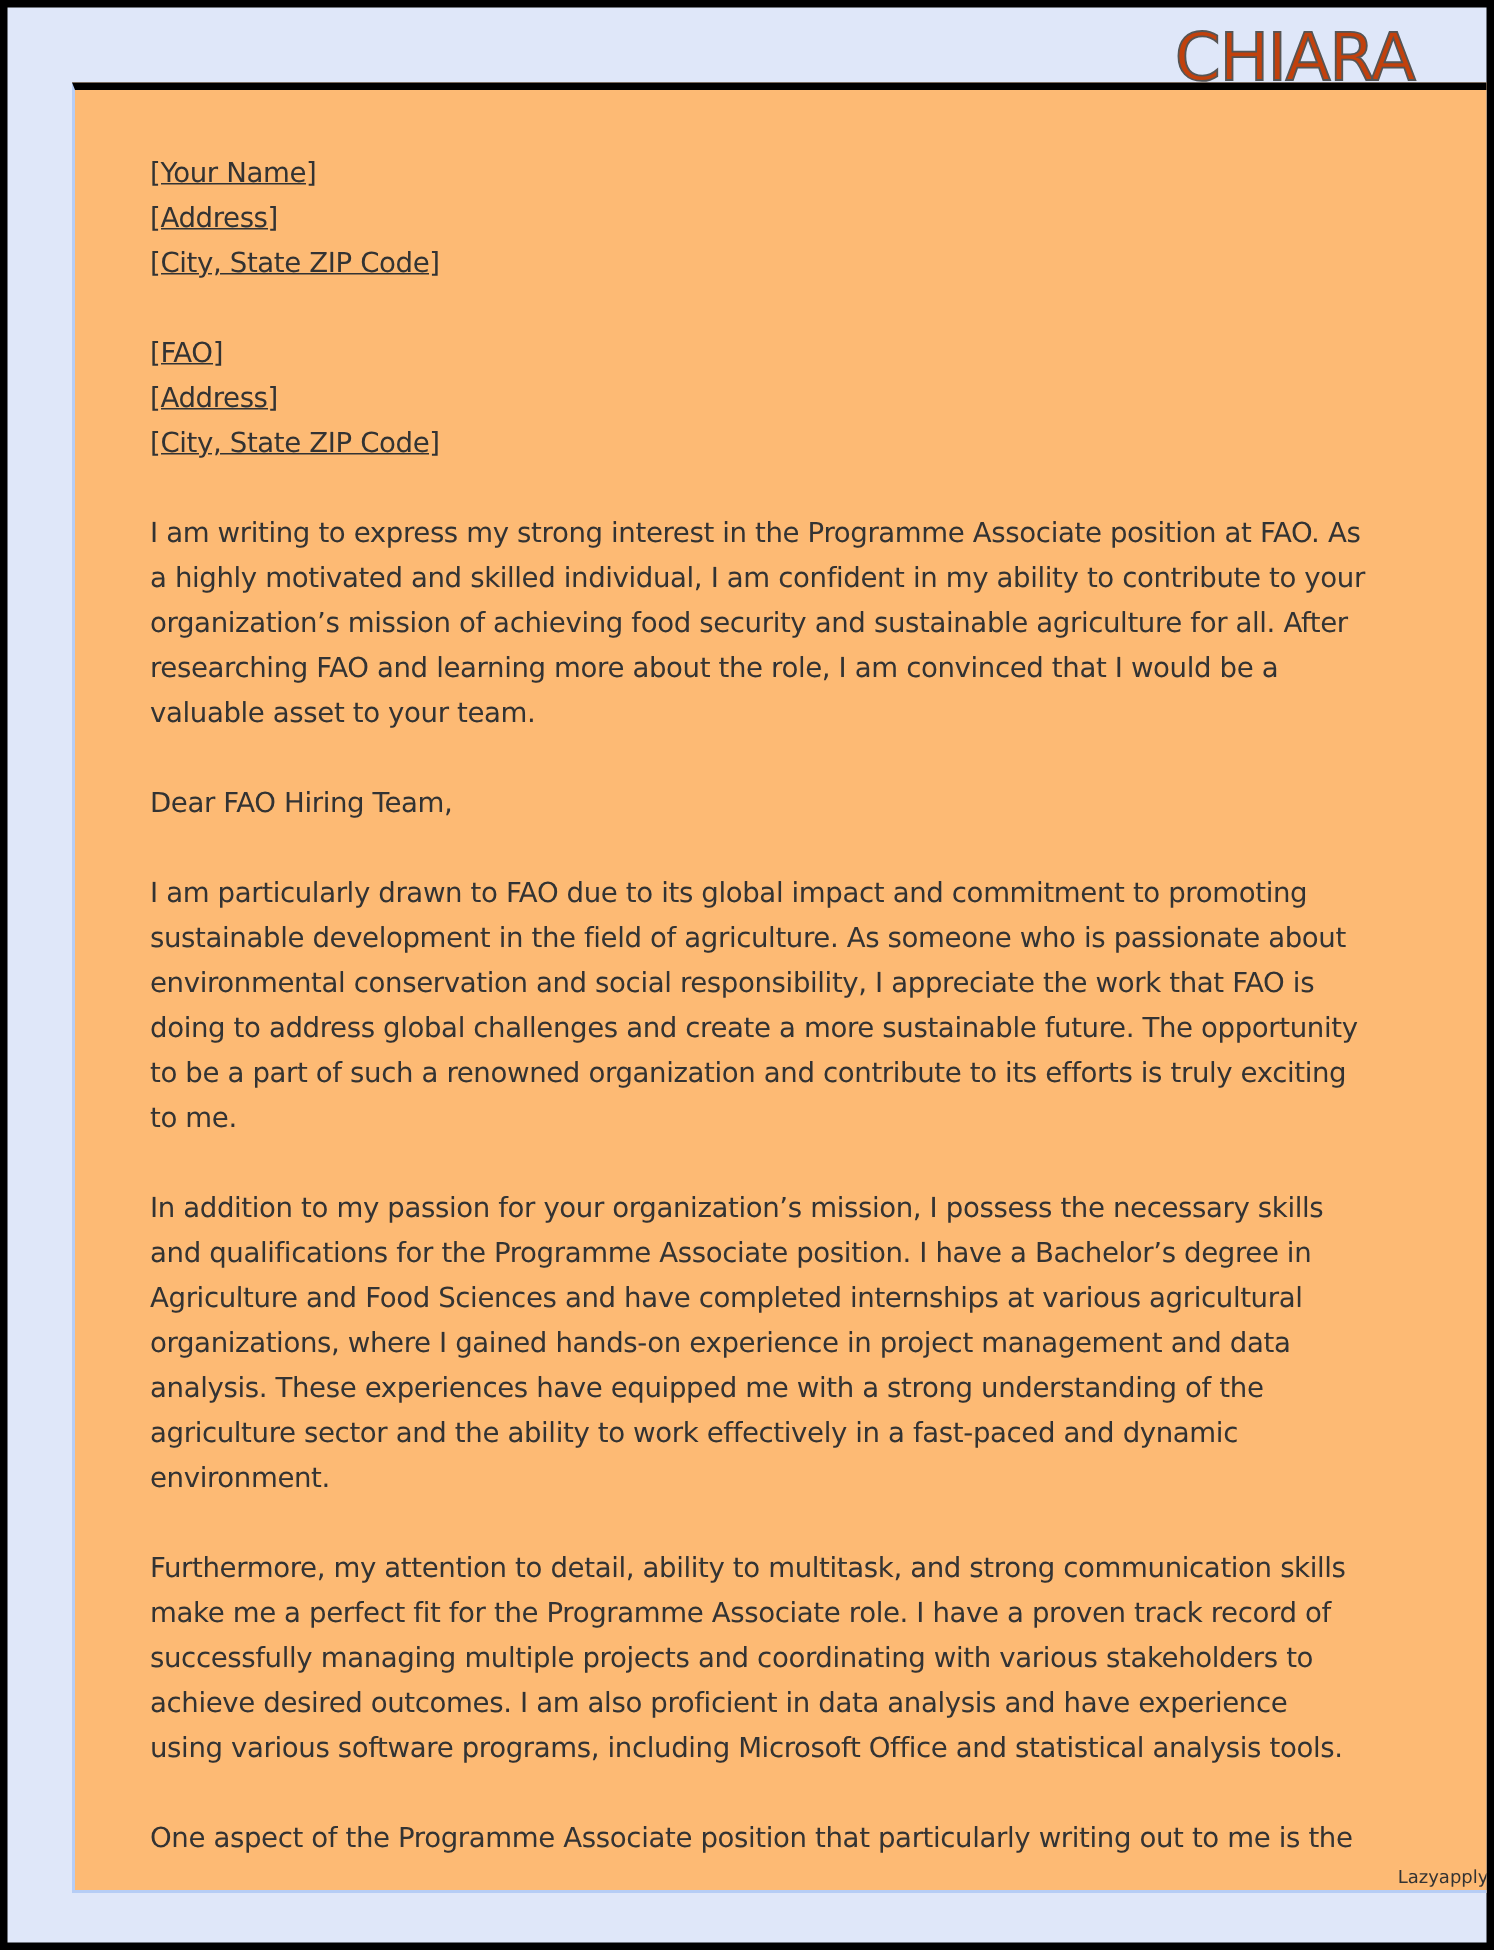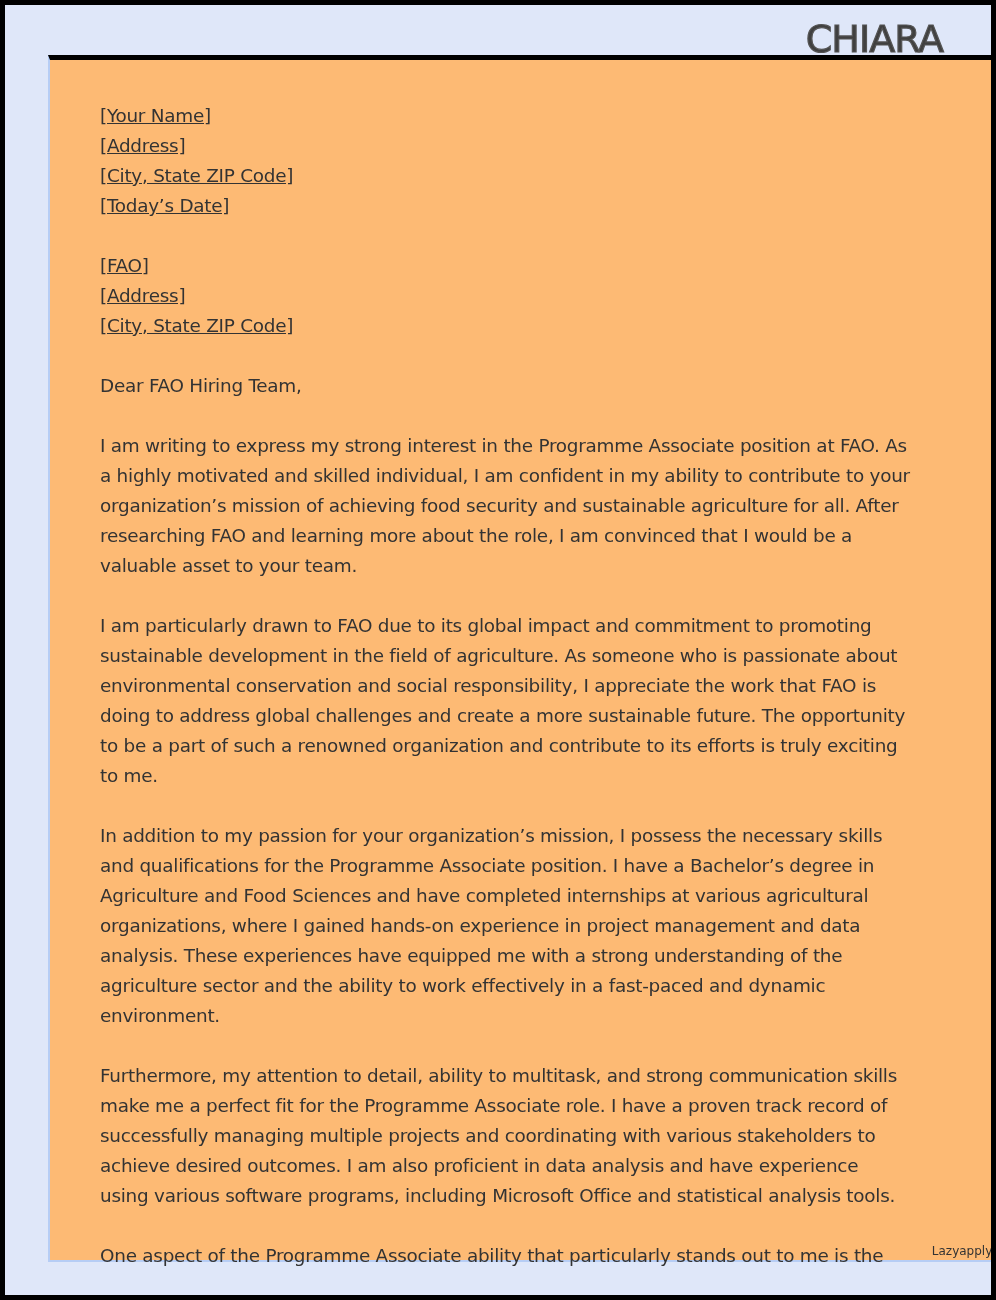--- a/index.html
+++ b/index.html
@@ -21,23 +21,23 @@
       box-sizing: border-box;
       border: 5px solid #000;
       background: #dfe7f9;
       overflow: hidden;
     }
     .brand {
       position: absolute;
       right: 48px;
       top: 14px;
       font-family: "DejaVu Sans", sans-serif;
-      font-size: 38px;
+      font-size: 44px;
       letter-spacing: -1px;
-      color: #404040;
+      color: #c2410c;
       -webkit-text-stroke: 1.2px #555;
       line-height: 40px;
     }
     .card {
       position: absolute;
       left: 43px;
       top: 50px;
       width: 982px;
       height: 1207px;
       box-sizing: border-box;
@@ -81,27 +81,26 @@
 
   <div class="card">
     <div class="watermark">Lazyapply.com</div>
   </div>
 
   <div class="letter">
     <p>
       <span class="addr-line">[Your Name]</span>
       <span class="addr-line">[Address]</span>
       <span class="addr-line">[City, State ZIP Code]</span>
-      <span class="addr-line">[Today’s Date]</span>
     </p>
     <p>
       <span class="addr-line">[FAO]</span>
       <span class="addr-line">[Address]</span>
       <span class="addr-line">[City, State ZIP Code]</span>
     </p>
+    <p>I am writing to express my strong interest in the Programme Associate position at FAO. As a highly motivated and skilled individual, I am confident in my ability to contribute to your organization’s mission of achieving food security and sustainable agriculture for all. After researching FAO and learning more about the role, I am convinced that I would be a valuable asset to your team.</p>
     <p>Dear FAO Hiring Team,</p>
-    <p>I am writing to express my strong interest in the Programme Associate position at FAO. As a highly motivated and skilled individual, I am confident in my ability to contribute to your organization’s mission of achieving food security and sustainable agriculture for all. After researching FAO and learning more about the role, I am convinced that I would be a valuable asset to your team.</p>
     <p>I am particularly drawn to FAO due to its global impact and commitment to promoting sustainable development in the field of agriculture. As someone who is passionate about environmental conservation and social responsibility, I appreciate the work that FAO is doing to address global challenges and create a more sustainable future. The opportunity to be a part of such a renowned organization and contribute to its efforts is truly exciting to me.</p>
     <p>In addition to my passion for your organization’s mission, I possess the necessary skills and qualifications for the Programme Associate position. I have a Bachelor’s degree in Agriculture and Food Sciences and have completed internships at various agricultural organizations, where I gained hands-on experience in project management and data analysis. These experiences have equipped me with a strong understanding of the agriculture sector and the ability to work effectively in a fast-paced and dynamic environment.</p>
     <p>Furthermore, my attention to detail, ability to multitask, and strong communication skills make me a perfect fit for the Programme Associate role. I have a proven track record of successfully managing multiple projects and coordinating with various stakeholders to achieve desired outcomes. I am also proficient in data analysis and have experience using various software programs, including Microsoft Office and statistical analysis tools.</p>
-    <p>One aspect of the Programme Associate ability that particularly stands out to me is the</p>
+    <p>One aspect of the Programme Associate position that particularly writing out to me is the</p>
   </div>
 </div>
 
 </body></html>

